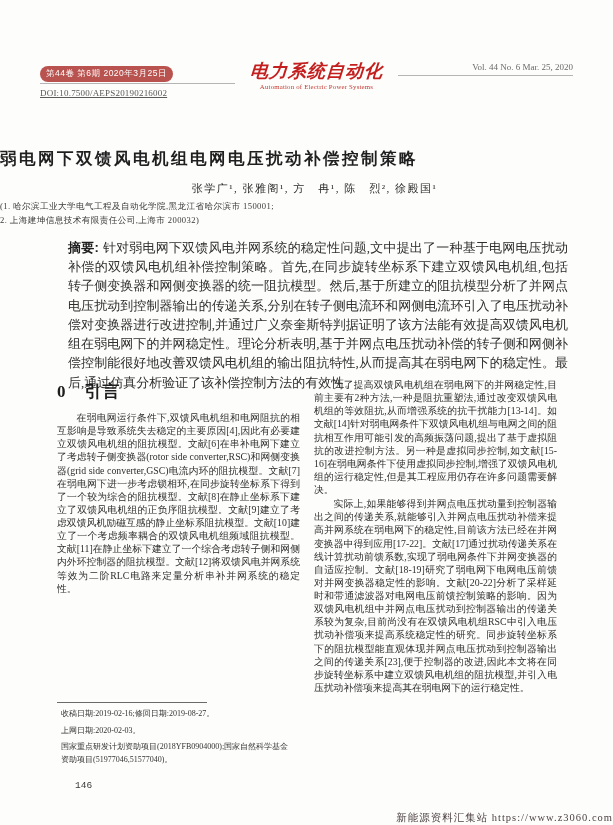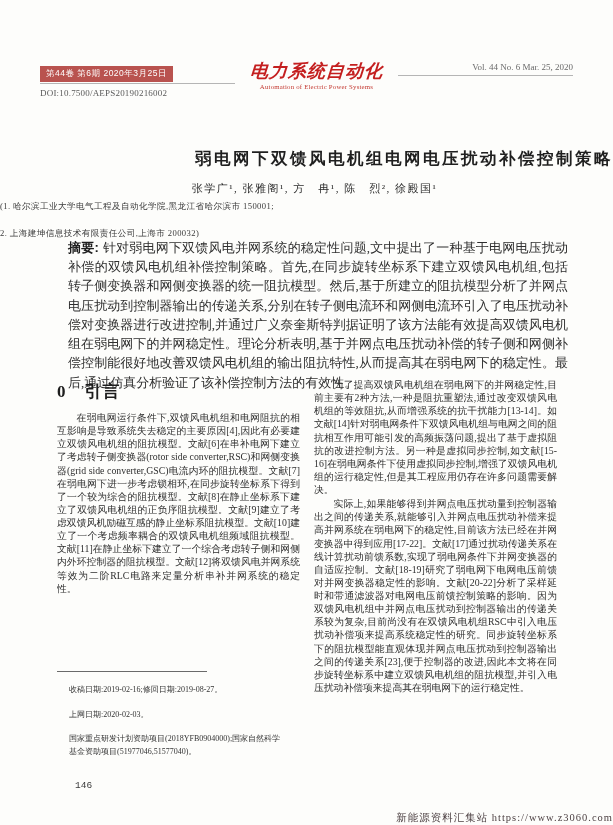--- a/index.html
+++ b/index.html
@@ -19,49 +19,50 @@
     display:flex;align-items:flex-start;
   }
   .header-left{width:195px;}
   .issue-badge{
     display:inline-block;
     background:#b9534f;color:#fff;
     font-family:"Liberation Sans","DejaVu Sans",sans-serif;
     font-size:8.5px;letter-spacing:.5px;
     padding:2.5px 6px 2px 6px;
     white-space:nowrap;
+    border-radius:8px;
   }
   .header-left .rule{border-bottom:1px solid #b5b5b5;margin-top:1px;}
-  .doi{font-size:9px;color:#5a5a5a;margin-top:4px;letter-spacing:.2px;}
+  .doi{font-size:9px;color:#5a5a5a;margin-top:4px;letter-spacing:.2px;text-decoration:underline;}
   .header-center{flex:1;text-align:center;margin-top:0;}
   .logo-cn{
     font-size:18px;font-weight:bold;color:#c41f1f;
     font-family:"Liberation Serif","DejaVu Serif",serif;
     font-style:italic;letter-spacing:1px;line-height:1.1;
     transform:skewX(-4deg);
   }
   .logo-en{font-size:6.8px;color:#c43a32;margin-top:1px;letter-spacing:.2px;}
   .header-right{width:175px;text-align:right;}
   .vol-info{font-size:9px;color:#6a6a6a;padding-bottom:3px;white-space:nowrap;}
   .header-right .rule{border-bottom:1px solid #b5b5b5;}
   
   .title{
     position:absolute;top:148px;left:0;right:0;
-    text-align:right;
+    text-align:left;
     font-family:"Liberation Sans","DejaVu Sans",sans-serif;
     font-size:16.5px;font-weight:bold;color:#1f1f1f;
     letter-spacing:2.5px;
   }
   .authors{
     position:absolute;top:181px;left:0;right:0;
     text-align:center;font-size:11px;color:#2b2b2b;letter-spacing:1.5px;padding-left:16px;
   }
   .affil{position:absolute;left:0;right:0;text-align:left;font-size:8.6px;color:#3a3a3a;letter-spacing:.4px;}
   .affil-1{top:201px;}
-  .affil-2{top:228px;}
+  .affil-2{top:215px;}
   
   .abstract{
     position:absolute;top:238px;left:68px;width:500px;
     font-size:13px;line-height:1.48;text-align:justify;color:#2e2e2e;
   }
   .inline-label{
     font-family:"Liberation Sans","DejaVu Sans",sans-serif;
     font-weight:bold;color:#1d1d1d;margin-right:4px;
   }
   .keywords{
@@ -79,21 +80,21 @@
     font-size:17px;font-weight:bold;color:#1d1d1d;
     margin:2px 0 8px 0;letter-spacing:1px;
   }
   .para{
     font-size:9.8px;line-height:1.34;text-align:justify;
     text-indent:2em;margin:0 0 1px 0;color:#2e2e2e;
   }
   
   .footnote{margin-top:auto;padding-top:4px;}
   .footnote-rule{width:150px;border-top:1px solid #6a6a6a;margin-bottom:5px;}
-  .footnote p{margin:12px;font-size:8px;line-height:1.55;text-align:left;color:#333;text-indent:0;}
+  .footnote p{margin:4px;font-size:8px;line-height:1.55;text-align:left;color:#333;text-indent:0;}
   
   .page-number{
     position:absolute;left:75px;top:780px;
     font-size:9.5px;color:#3a3a3a;font-family:Liberation Mono, monospace;
   }
   .watermark{
     position:absolute;left:0;right:0;top:811px;text-align:right;
     font-size:10.5px;color:#4e4244;letter-spacing:1px;
   }
 </style>

